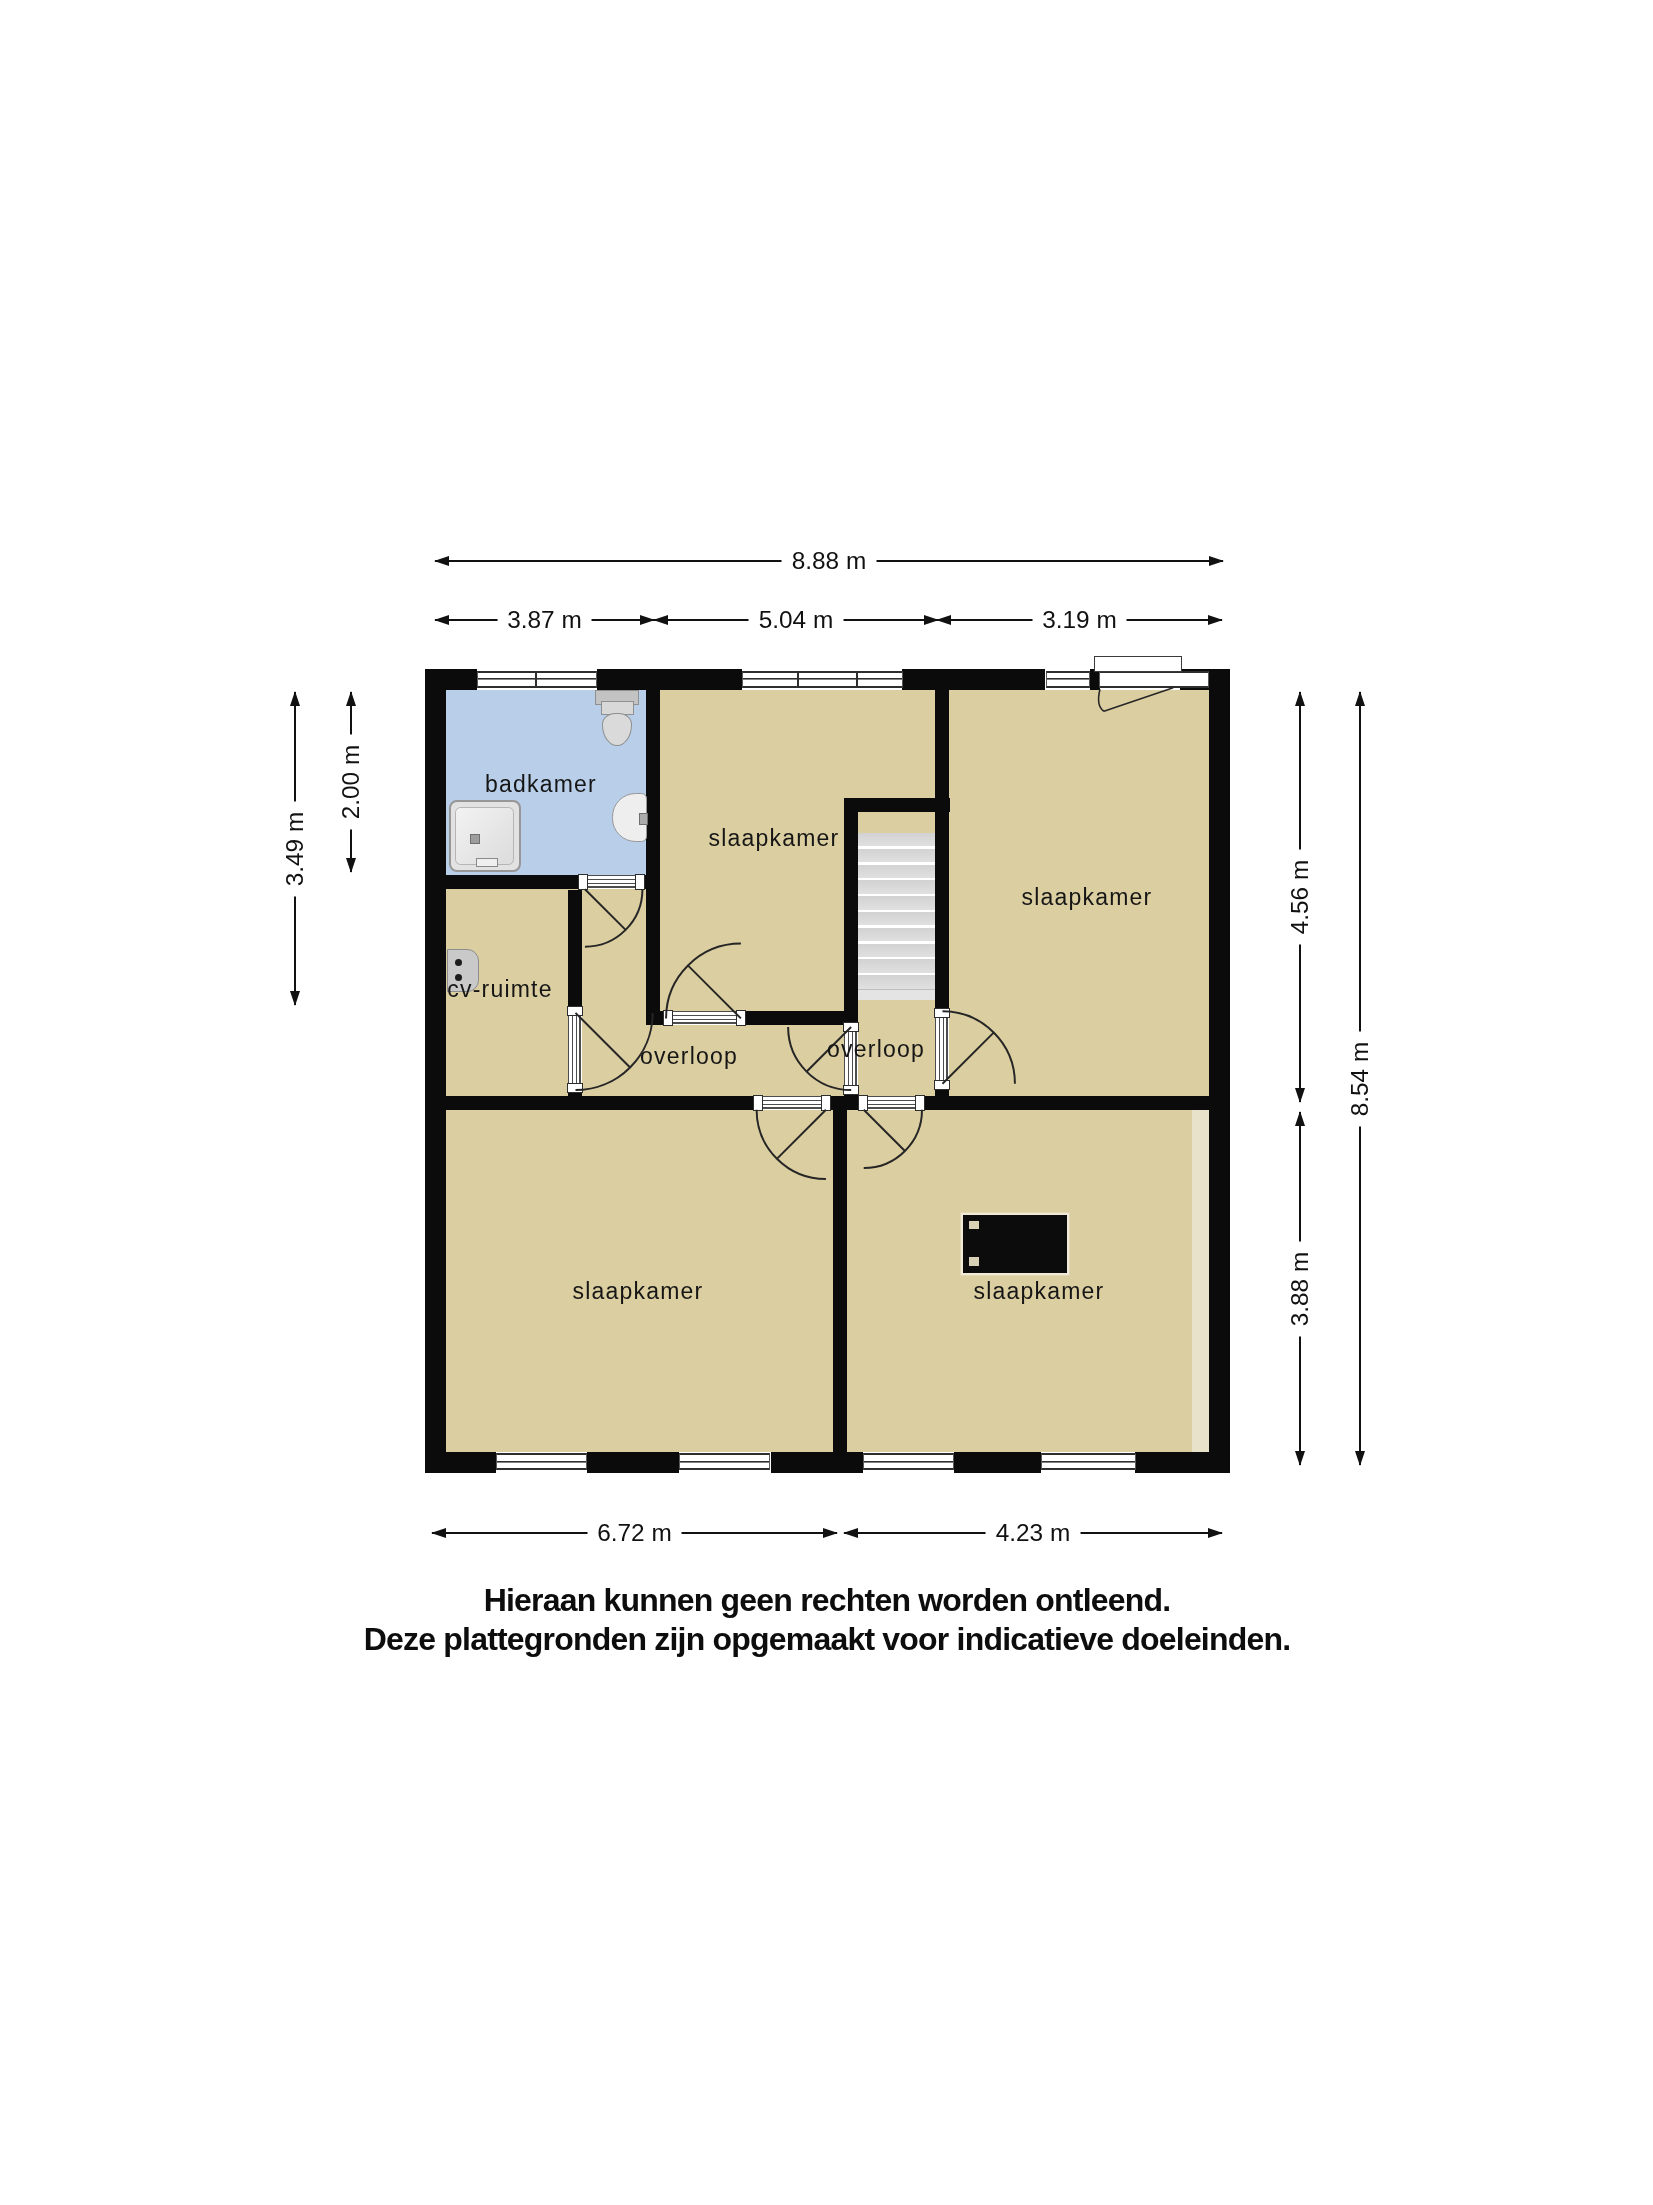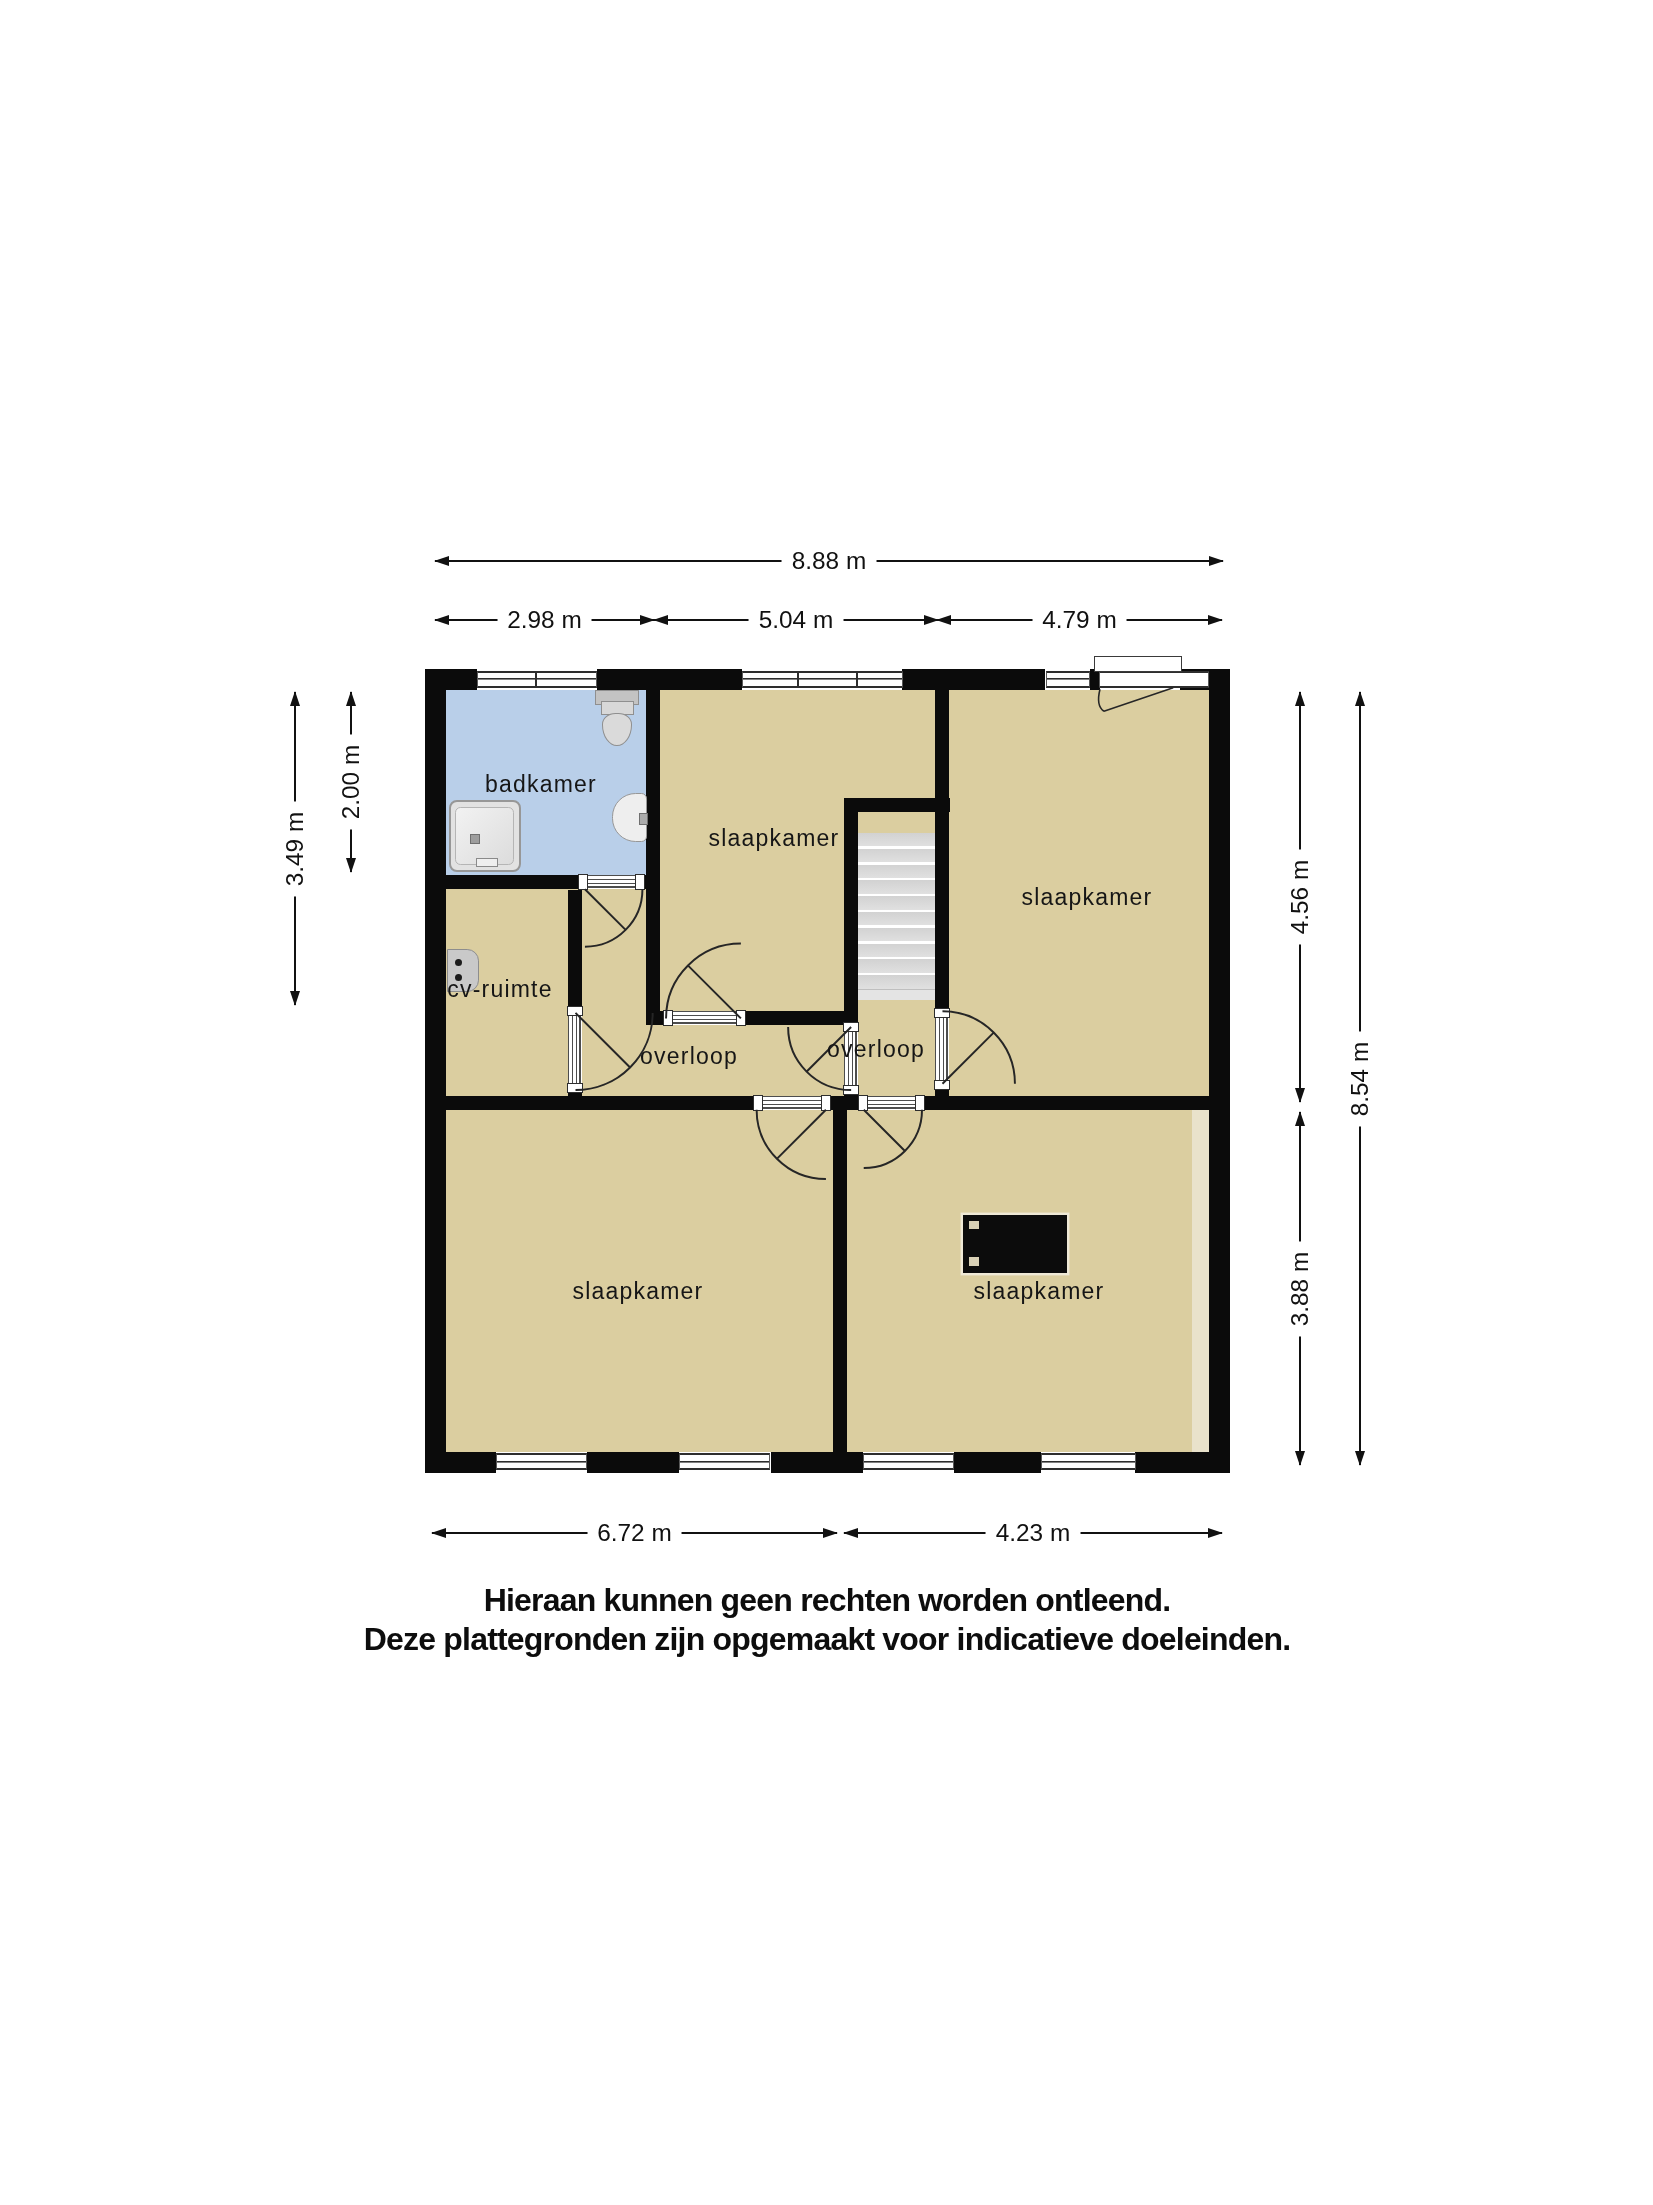--- a/index.html
+++ b/index.html
@@ -174,33 +174,33 @@
 <div class="dim dim-h" style="left:435px;top:561px;width:788px;">
   <div class="dl"></div>
     <div class="a a1"></div>
     <div class="a a2"></div>
   <span class="lab">8.88 m</span>
 </div>
 <div class="dim dim-h" style="left:435px;top:620px;width:219px;">
   <div class="dl"></div>
     <div class="a a1"></div>
     <div class="a a2"></div>
-  <span class="lab">2.98 m</span>
+  <span class="lab">3.87 m</span>
 </div>
 <div class="dim dim-h" style="left:654px;top:620px;width:284px;">
   <div class="dl"></div>
     <div class="a a1"></div>
     <div class="a a2"></div>
   <span class="lab">5.04 m</span>
 </div>
 <div class="dim dim-h" style="left:937px;top:620px;width:285px;">
   <div class="dl"></div>
     <div class="a a1"></div>
     <div class="a a2"></div>
-  <span class="lab">4.79 m</span>
+  <span class="lab">3.19 m</span>
 </div>
 <div class="dim dim-v" style="left:295px;top:692px;height:313px;">
   <div class="dl"></div>
     <div class="a a1"></div>
     <div class="a a2"></div>
   <span class="lab">3.49 m</span>
 </div>
 <div class="dim dim-v" style="left:351px;top:692px;height:180px;">
   <div class="dl"></div>
     <div class="a a1"></div>

